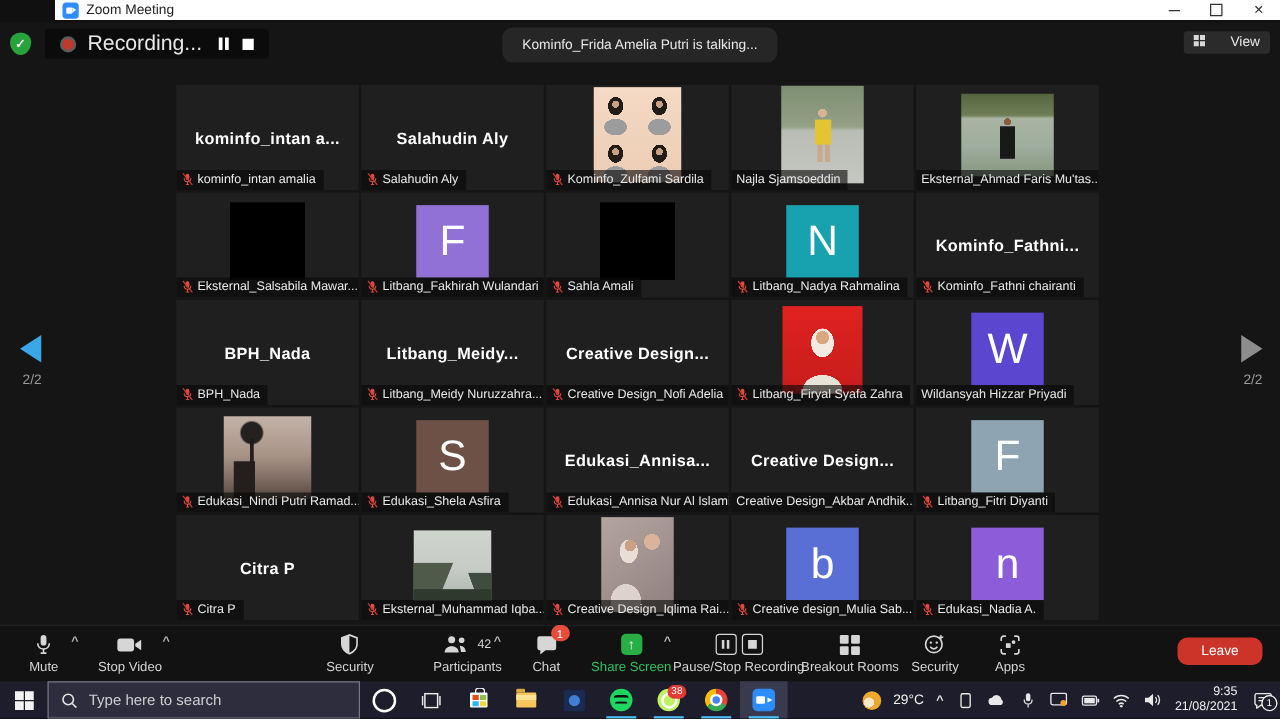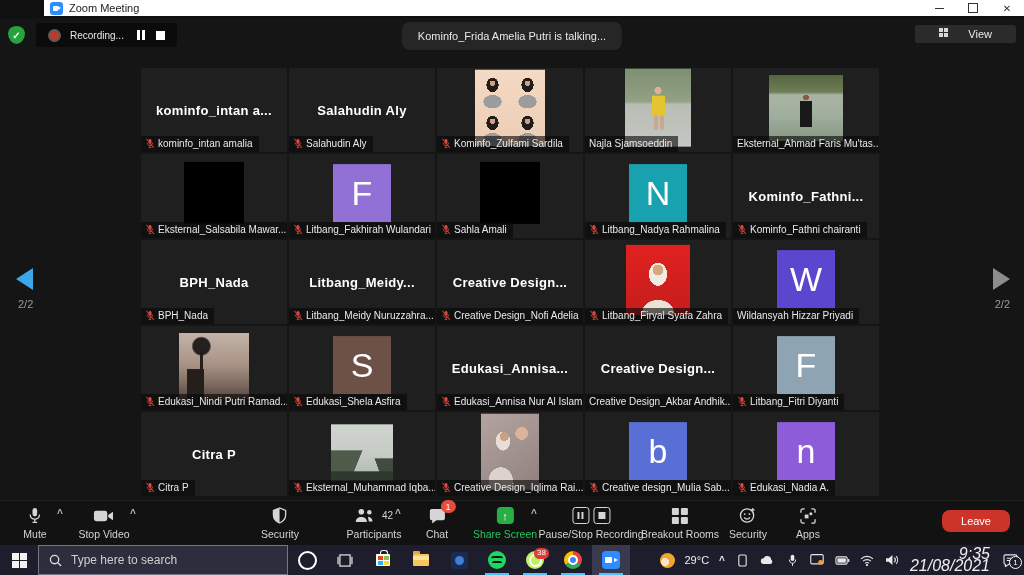--- a/index.html
+++ b/index.html
@@ -21,30 +21,30 @@
 
   
   .meeting{position:absolute;top:18px;left:0;right:0;height:482px;background:#151515;}
 
   .shield-badge{position:absolute;left:8px;top:8px;width:17px;height:18px;background:#27a33c;
     border-radius:50% 50% 50% 50%/40% 40% 60% 60%;display:flex;align-items:center;justify-content:center;
     color:#fff;font-size:10px;font-weight:bold;}
   .rec-pill{position:absolute;left:36px;top:5px;height:24px;background:#0b0b0b;border-radius:3px;
     display:flex;align-items:center;gap:9px;padding:0 12px;}
   .rec-dot{width:9px;height:9px;border-radius:50%;background:#c0392b;border:2px solid #5c5c5c;}
-  .rec-text{color:#e8e8e8;font-size:10px;text-align:right;}
+  .rec-text{color:#e8e8e8;font-size:17px;text-align:right;}
   .rec-pause{display:flex;gap:2px;margin-left:4px;}
   .rec-pause i{display:block;width:3px;height:10px;background:#fff;}
   .rec-stop{width:9px;height:9px;background:#fff;margin-left:2px;}
 
   .toast{position:absolute;left:50%;top:4px;transform:translateX(-50%);background:#262626;
     border-radius:8px;padding:8px 16px;color:#e8e8e8;font-size:11px;white-space:nowrap;}
 
   .view-btn{position:absolute;right:8px;top:7px;background:#2b2b2b;border-radius:3px;
-    display:flex;align-items:flex-start;gap:20px;padding:3px 24px;color:#e8e8e8;font-size:11px;}
+    display:flex;align-items:flex-start;gap:20px;padding:3px 8px;color:#e8e8e8;font-size:11px;}
   .grid-ico{display:grid;grid-template-columns:4px 4px;grid-auto-rows:4px;gap:1px;}
   .grid-ico i{background:#d8d8d8;display:block;}
 
   
   .gallery{position:absolute;left:141px;top:50px;display:grid;
     grid-template-columns:repeat(5,146px);grid-auto-rows:84px;gap:2px;}
   .tile{position:relative;background:#1f1f1f;overflow:hidden;}
   .center-name{position:absolute;inset:0;display:flex;align-items:center;justify-content:center;
     color:#fff;font-size:13px;font-weight:bold;letter-spacing:.3px;}
   .avatar{position:absolute;left:50%;top:50%;transform:translate(-50%,-55%);width:58px;height:58px;
@@ -167,21 +167,21 @@
   .zoomapp{width:18px;height:18px;border-radius:4px;background:#2d8cff;position:relative;}
   .zoomapp::before{content:"";position:absolute;left:3px;top:6px;width:7px;height:6px;background:#fff;border-radius:1px;}
   .zoomapp::after{content:"";position:absolute;right:2.5px;top:6.5px;border-left:4px solid #fff;
     border-top:2.5px solid transparent;border-bottom:2.5px solid transparent;}
   .tray{margin-left:auto;display:flex;align-items:center;gap:10px;padding-right:4px;}
   .sun{width:15px;height:15px;border-radius:50%;background:radial-gradient(circle at 35% 60%,#f9e7c8 30%,#f0a72e 31%);}
   .tray-txt{font-size:11px;color:#f0f0f0;}
   .tray-chev{font-size:10px;color:#e8e8e8;font-weight:bold;}
   .tray-ico{display:flex;align-items:center;justify-content:center;width:15px;cursor:pointer;}
   .clock{display:flex;flex-direction:column;align-items:flex-end;justify-content:center;
-    font-size:16px;line-height:12px;color:#f0f0f0;text-align:right;font-style:italic;}
+    font-size:10px;line-height:12px;color:#f0f0f0;text-align:right;}
   .notif{position:relative;width:20px;display:flex;align-items:center;justify-content:center;cursor:pointer;}
   .notif-badge{position:absolute;bottom:-2px;right:-2px;width:11px;height:11px;border-radius:50%;
     border:1px solid #fff;font-size:8px;display:flex;align-items:center;justify-content:center;color:#fff;background:#1d1d2b;}
 </style>
 </head>
 <body>
 
 <div class="screen">
 
   <div class="titlebar">

